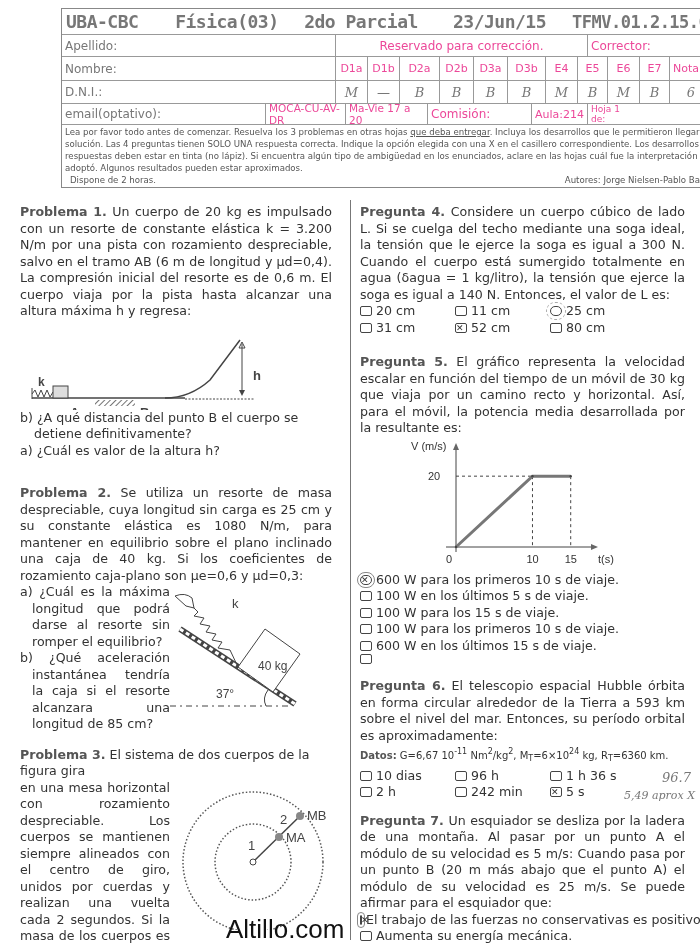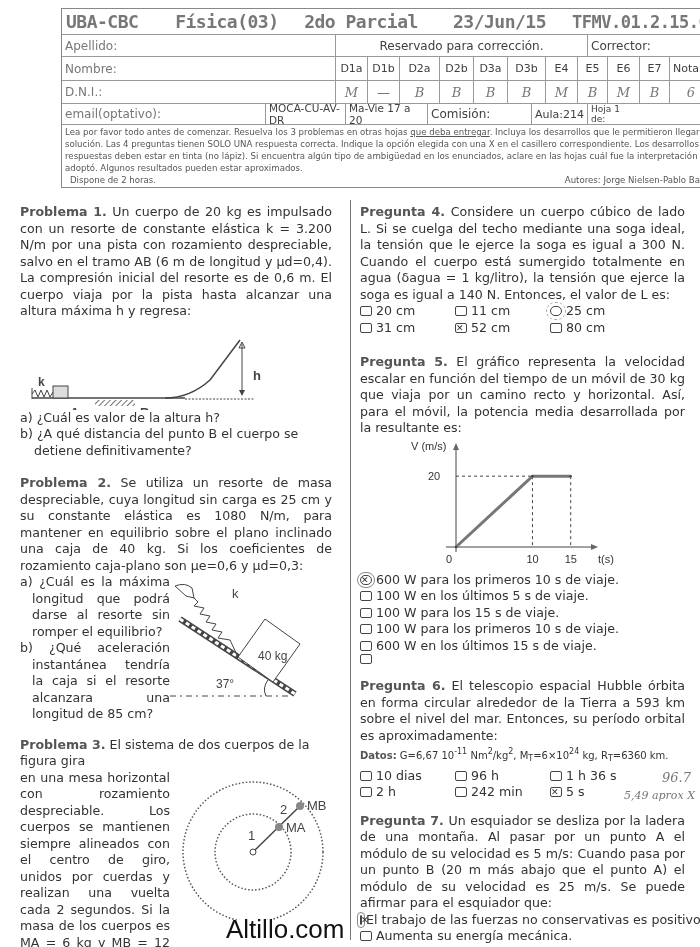--- a/index.html
+++ b/index.html
@@ -1,21 +1,21 @@
 <!DOCTYPE html>
 <html><head>
 <meta charset="utf-8">
 <style>
   html,body{margin:0;padding:0;background:#fff;}
   body{width:700px;height:947px;position:relative;overflow:hidden;font-family:"DejaVu Sans",sans-serif;color:#222;}
   .hdr{position:absolute;left:16px;top:8px;width:678px;border:1px solid #888;margin-left:45px;}
   .hrow{display:flex;border-bottom:1px solid #999;}
   .title-row{height:25px;align-items:center;font-family:"DejaVu Sans Mono",monospace;font-size:18px;font-weight:bold;color:#777;letter-spacing:-0.5px;}
   .title-row span{white-space:nowrap;}
-  .cell{border-right:1px solid #999;font-size:11px;color:#404040;display:flex;align-items:center;padding:0 3px;box-sizing:border-box;}
+  .cell{border-right:1px solid #999;font-size:11px;color:#ec4899;display:flex;align-items:center;padding:0 3px;box-sizing:border-box;}
   .lbl{font-family:"DejaVu Sans",sans-serif;font-size:12px;font-weight:normal;color:#777;}
   .hand{font-family:"DejaVu Serif",serif;font-style:italic;color:#777;font-size:13px;}
   .instr{font-size:8.6px;line-height:12px;color:#555;padding:1px 3px;position:relative;height:60px;}
   .instr u{text-decoration:underline;}
   .col-left{position:absolute;left:20px;top:204px;width:312px;font-size:12.6px;line-height:16.5px;color:#333;}
   .col-right{position:absolute;left:360px;top:204px;width:325px;font-size:12.6px;line-height:16.5px;color:#333;}
   .vline{position:absolute;left:350px;top:200px;width:1px;height:740px;background:#777;}
   .just{text-align:justify;}
   .b{font-weight:bold;color:#555;}
   p{margin:0;}
@@ -107,25 +107,25 @@
       <path d="M145,78 Q170,78 190,60 L220,20" fill="none" stroke="#444" stroke-width="1.5"></path>
       <line x1="165" y1="79" x2="235" y2="79" stroke="#444" stroke-dasharray="2,1.5"></line>
       <line x1="222" y1="24" x2="222" y2="72" stroke="#444"></line>
       <polygon points="219,70 225,70 222,76" fill="#444"></polygon>
       <polygon points="219,28 225,28 222,22" fill="none" stroke="#444"></polygon>
       <text x="18" y="66" font-size="12" font-weight="bold" fill="#444">k</text>
       <text x="50" y="97" font-size="13" font-weight="bold" fill="#444">A</text>
       <text x="120" y="97" font-size="13" font-weight="bold" fill="#444">B</text>
       <text x="233" y="60" font-size="13" font-weight="bold" fill="#444">h</text>
     </svg>
+    <p style="padding-left:14px;text-indent:-14px">b) ¿A qué distancia del punto B el cuerpo se detiene definitivamente?</p>
     <p>a) ¿Cuál es valor de la altura h?</p>
-    <p style="padding-left:14px;text-indent:-14px">b) ¿A qué distancia del punto B el cuerpo se detiene definitivamente?</p>
-  </div>
-
-  <div style="margin-top:16px">
+  </div>
+
+  <div style="margin-top:26px">
     <p class="just"><span class="b">Problema 2.</span> <span>Se utiliza un resorte de masa despreciable, cuya longitud sin carga es 25 cm y su constante elástica es 1080 N/m, para mantener en equilibrio sobre el plano inclinado una caja de 40 kg. Si los coeficientes de rozamiento caja-plano son μe=0,6 y μd=0,3:</span></p>
     <div style="display:flex">
       <div style="width:150px" class="just">
         <p style="padding-left:12px;text-indent:-12px">a) ¿Cuál es la máxima longitud que podrá darse al resorte sin romper el equilibrio?</p>
         <p style="padding-left:12px;text-indent:-12px">b) ¿Qué aceleración instantánea tendría la caja si el resorte alcanzara una longitud de 85 cm?</p>
       </div>
       <svg width="160" height="125">
         <line x1="10" y1="45" x2="125" y2="120" stroke="#444" stroke-width="6"></line>
         <line x1="10" y1="45" x2="125" y2="120" stroke="#fff" stroke-width="3" stroke-dasharray="4,3"></line>
         <polygon points="68,83 95,45 130,70 103,108" fill="#fff" stroke="#444"></polygon>

